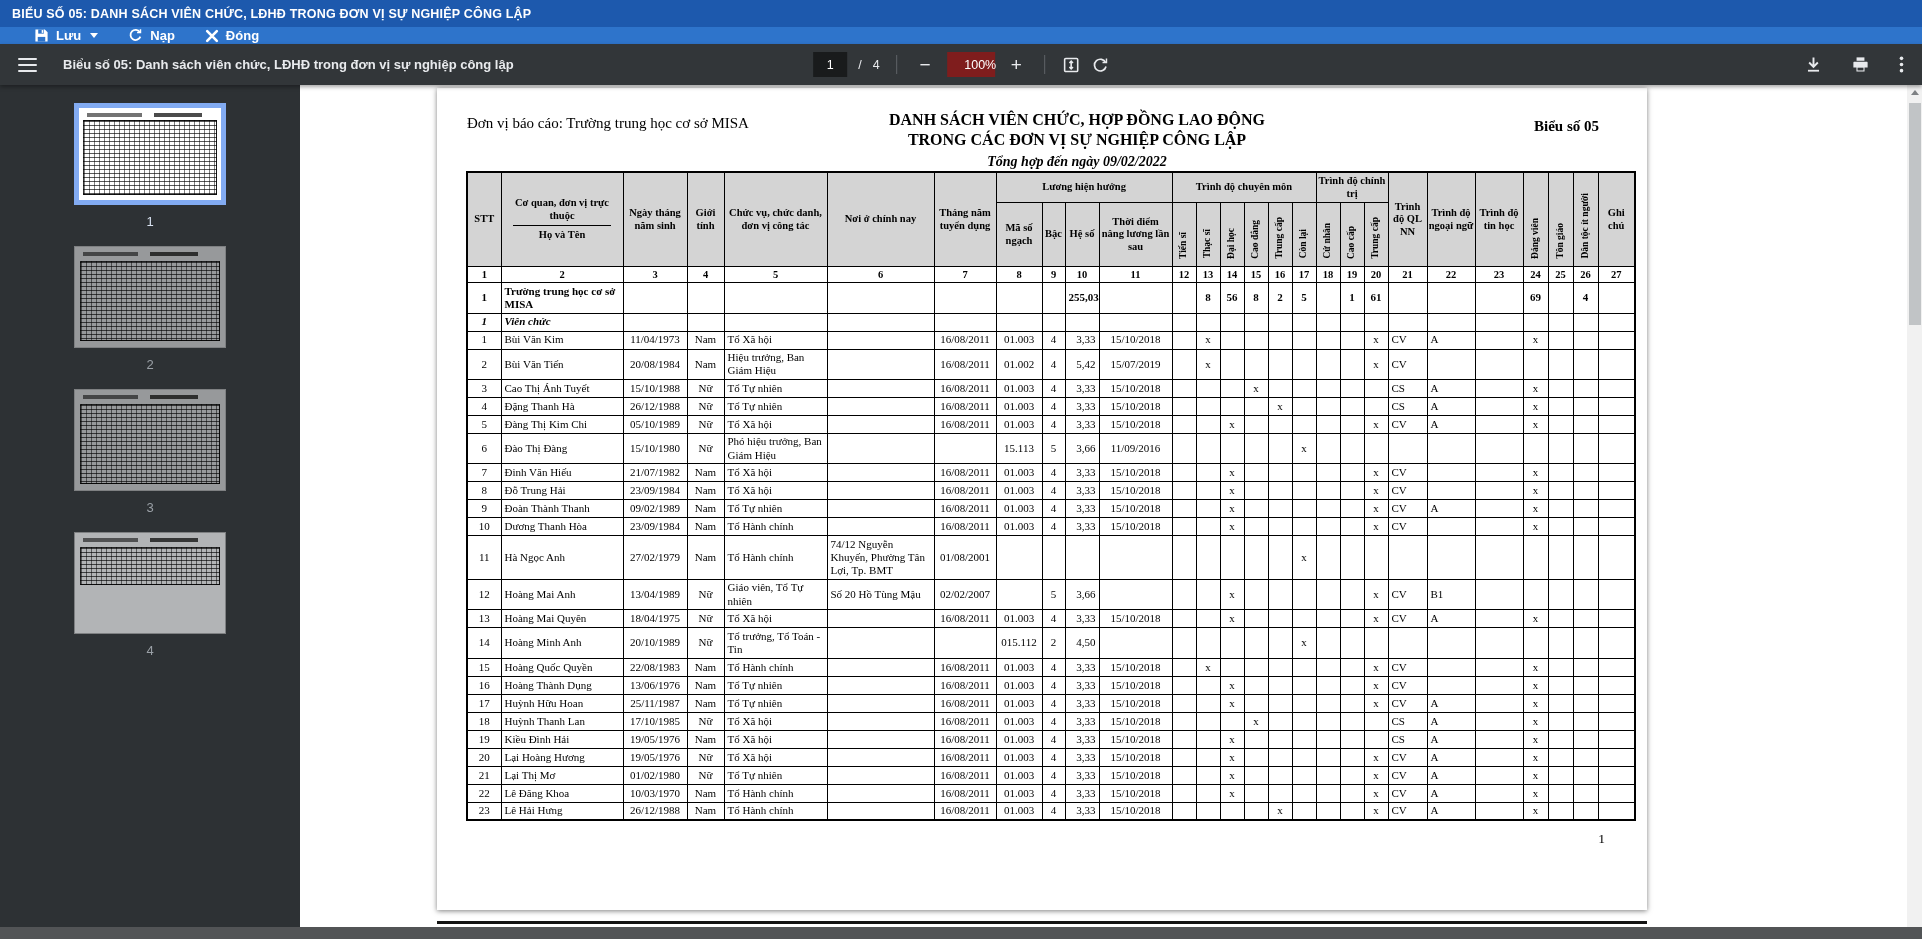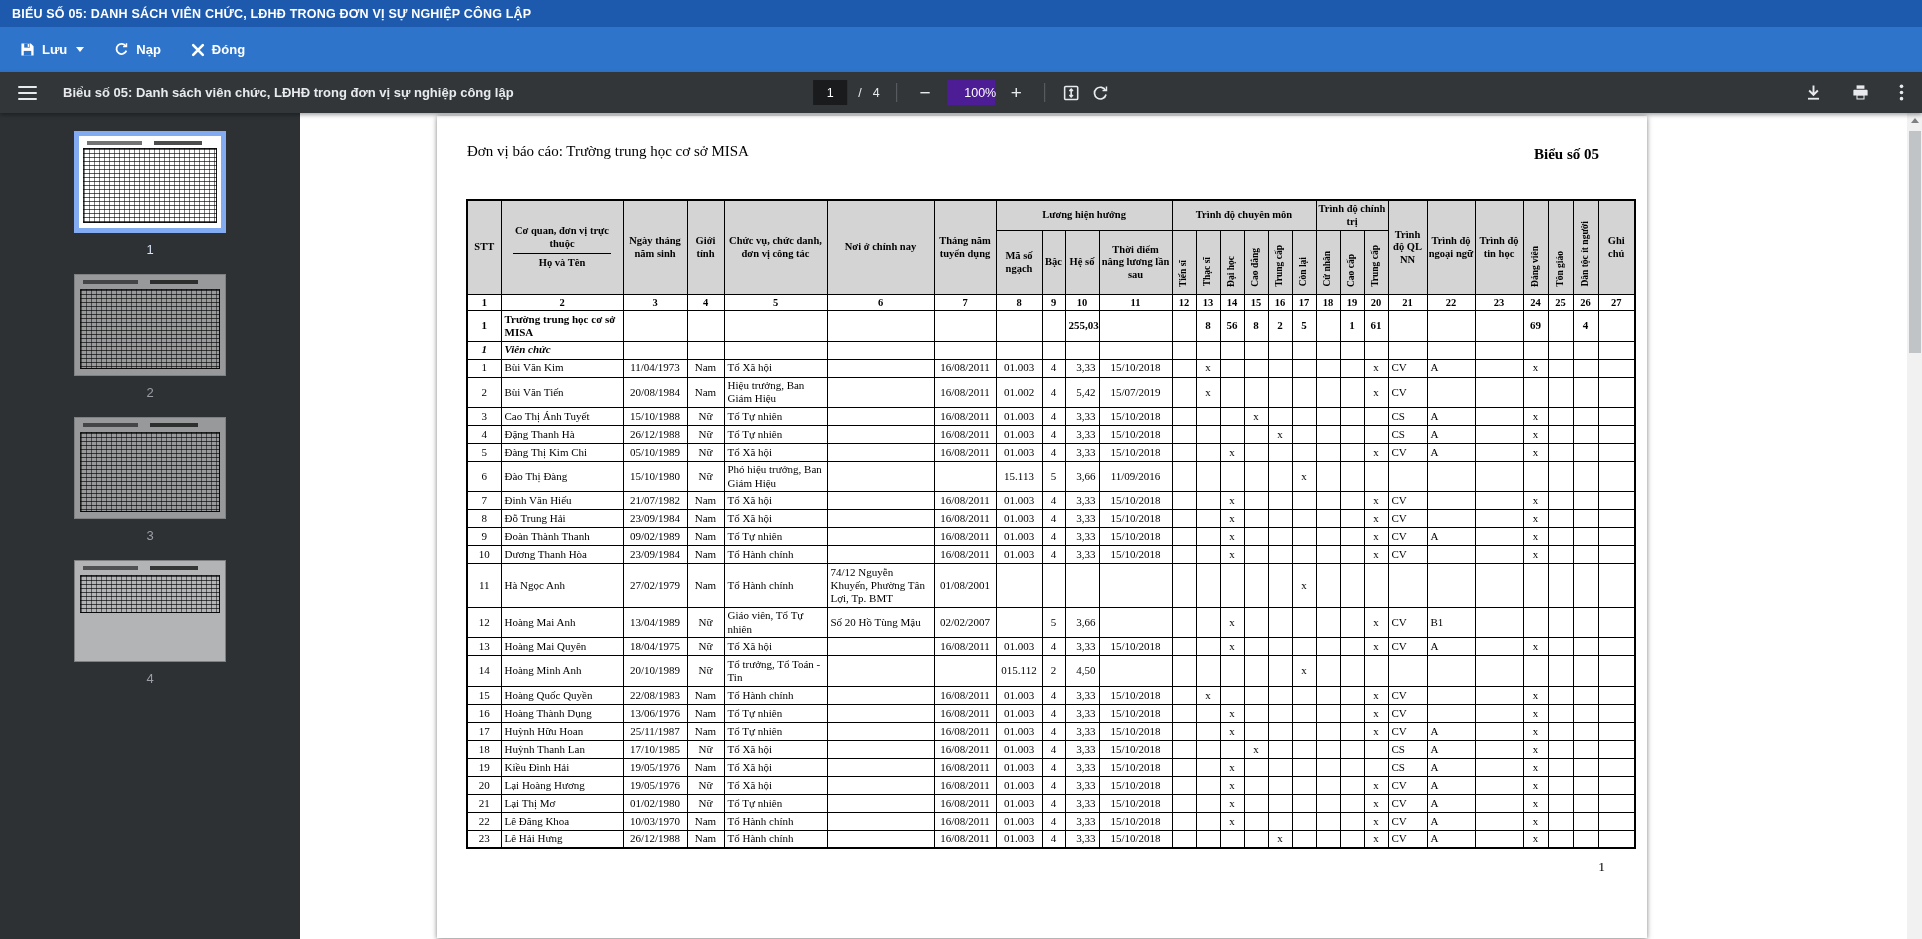--- a/index.html
+++ b/index.html
@@ -2,36 +2,36 @@
 <html><head>
 <meta charset="utf-8">
 <style>
   * { box-sizing: border-box; margin: 0; padding: 0; }
   html,body { width:1922px; height:939px; overflow:hidden; background:#525456;
               font-family:"Liberation Sans","DejaVu Sans",sans-serif; }
 
   
   .titlebar { height:27px; background:#1d59ad; color:#fff; display:flex; align-items:center;
               padding-left:12px; font-size:12.5px; font-weight:600; letter-spacing:.2px; }
-  .actionbar { height:45px; background:#2e74cb; display:flex; align-items:center; padding-left:8px; gap:6px; }
+  .actionbar { height:17px; background:#2e74cb; display:flex; align-items:center; padding-left:22px; gap:6px; }
   .abtn { display:flex; align-items:center; gap:7px; color:#fff; font-size:13px; font-weight:600;
           padding:0 12px; height:29px; cursor:pointer; }
   .caret { width:0; height:0; border-left:4px solid transparent; border-right:4px solid transparent;
            border-top:5px solid #fff; margin-left:2px; }
 
   
   .pdftoolbar { height:41px; background:#323639; display:flex; align-items:center; padding:0 18px;
                 position:relative; color:#e8eaed; box-shadow:0 2px 4px rgba(0,0,0,.35); z-index:5; }
   .hamburger { width:19px; cursor:pointer; margin-right:26px; }
   .hamburger .bar { height:2px; background:#e8eaed; margin:4px 0; border-radius:1px; }
   .pdftitle { font-size:13px; font-weight:600; }
   .centerctrls { position:absolute; left:50%; transform:translateX(-50%); display:flex; align-items:center; gap:11px; }
   .pagebox { width:34px; height:25px; background:#191b1c; color:#fff; display:flex; align-items:center;
              justify-content:center; font-size:12.5px; border:none; }
-  .zoombox { width:48px; height:25px; background:#4c1d95; color:#fff; display:flex; align-items:center;
+  .zoombox { width:48px; height:25px; background:#7f1d1d; color:#fff; display:flex; align-items:center;
              justify-content:center; font-size:12.5px;padding-left:19px; }
   .slash, .pagecount { font-size:12.5px; color:#e8eaed; }
   .vdiv { width:1px; height:19px; background:#5f6368; margin:0 6px; }
   .zbtn { font-size:19px; color:#e8eaed; cursor:pointer; padding:0 5px; line-height:1; }
   .rightctrls { margin-left:auto; display:flex; align-items:center; gap:30px; }
   .icon { cursor:pointer; display:flex; align-items:center; justify-content:center; }
 
   
   .content { display:flex; height:842px; }
   .sidebar { width:300px; background:#2d3134; padding-top:18px; display:flex; flex-direction:column;
@@ -224,20 +224,25 @@
         </div>
         <div class="thumblabel">4</div>
       </div>
     </div>
 
   <div class="viewer">
     <div class="page">
       <div class="docheader">
         <div class="unitlines">
           <div>Đơn vị báo cáo: Trường trung học cơ sở MISA</div>
+        </div>
+        <div class="doctitle">
+          <div>DANH SÁCH VIÊN CHỨC, HỢP ĐỒNG LAO ĐỘNG</div>
+          <div>TRONG CÁC ĐƠN VỊ SỰ NGHIỆP CÔNG LẬP</div>
+          <div class="docsub">Tổng hợp đến ngày 09/02/2022</div>
         </div>
         <div class="formno">Biểu số 05</div>
       </div>
 
       <table class="rpt">
         <colgroup>
           <col style="width:34px">
             <col style="width:122px">
             <col style="width:64px">
             <col style="width:37px">

